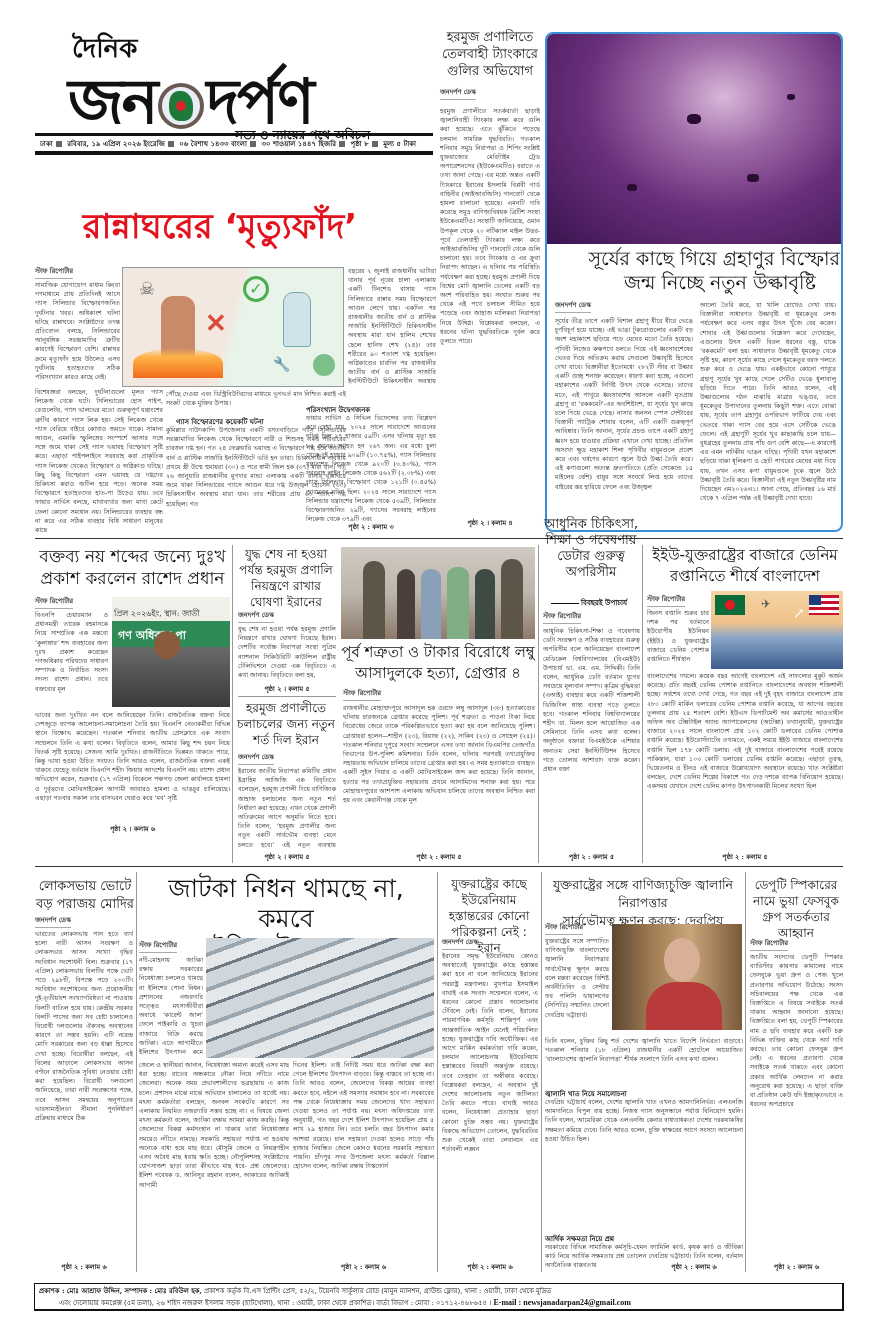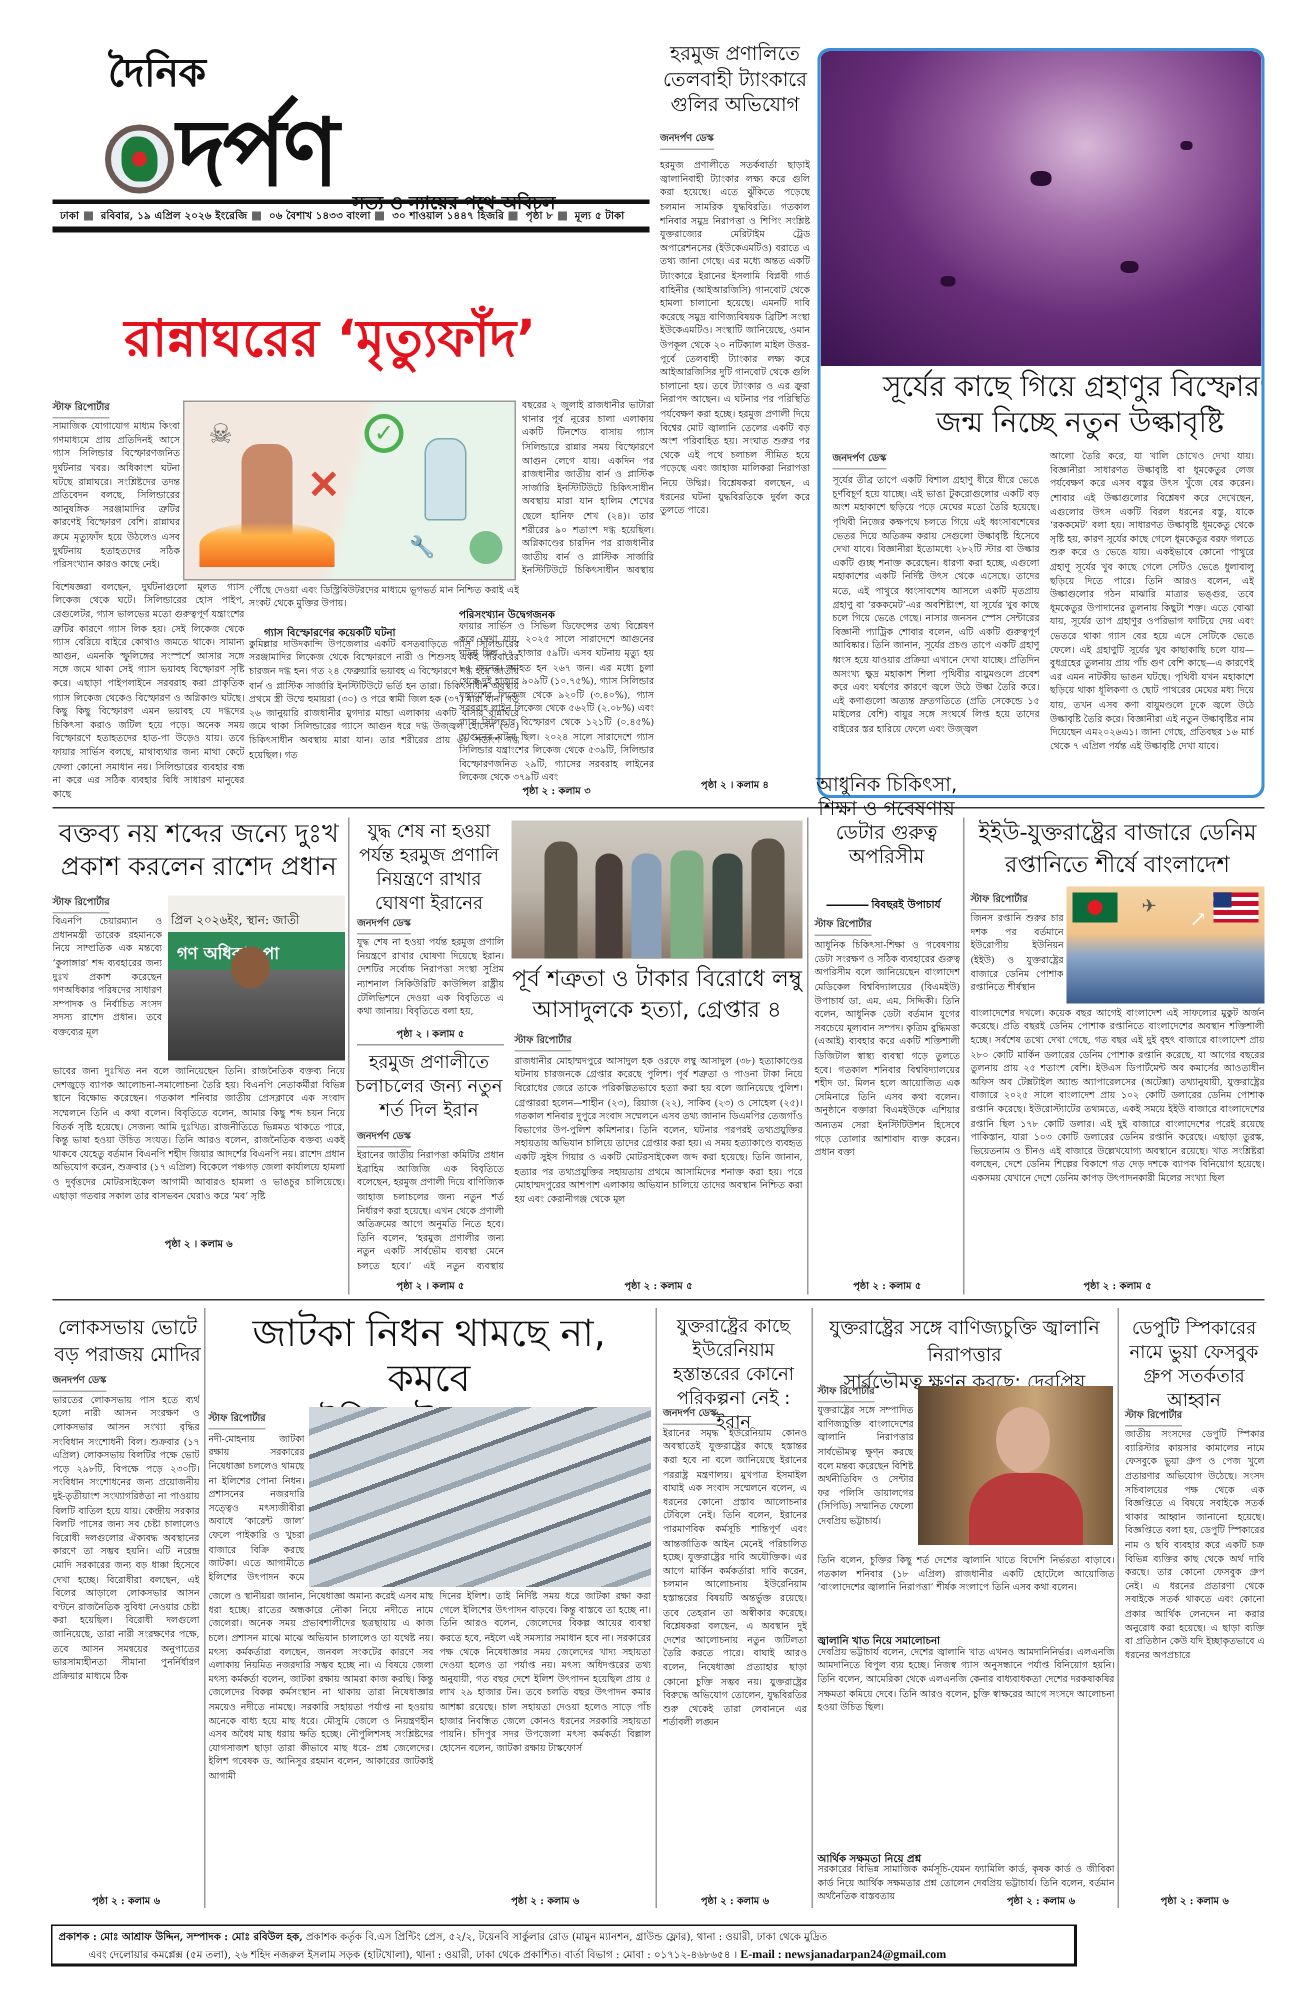--- a/index.html
+++ b/index.html
@@ -24,20 +24,21 @@
   .sq { display:inline-block; width:6px; height:6px; background:#666; margin: 0 3px; vertical-align: middle; }
 
   .img { position: absolute; overflow: hidden; }
 </style>
 </head>
 <body>
 
 <div class="abs" style="left:35px;top:20px;width:400px;height:135px;">
   <div class="abs mast-small" style="left:37px;top:8px;">দৈনিক</div>
   <div class="abs" style="left:33px;top:34px;display:flex;align-items:center;">
+    <span class="mast-big">জন</span>
     <span class="logo-circle" style="margin:0 2px;">
         <span class="logo-map">
           <span class="logo-dot"></span>
         </span>
       </span>
     <span class="mast-big">দর্পণ</span>
   </div>
   <div class="abs tagline" style="left:200px;top:106px;">সত্য ও  ন্যায়ের পথে অবিচল</div>
 </div>
 <div class="abs" style="left:35px;top:133px;width:398px;height:3px;background:#111;"></div>
@@ -223,20 +224,20 @@
 <div class="abs body-text" style="left:545px;top:1242px;width:198px;height:28px;">সরকারের বিভিন্ন সামাজিক কর্মসূচি-যেমন ফ্যামিলি কার্ড, কৃষক কার্ড ও জীবিকা কার্ড নিয়ে আর্থিক সক্ষমতার প্রশ্ন তোলেন দেবপ্রিয় ভট্টাচার্য। তিনি বলেন, বর্তমান অর্থনৈতিক বাস্তবতায়</div>
 <div class="abs jump" style="left:645px;top:1262px;width:98px;">পৃষ্ঠা ২ : কলাম ৬</div>
 
 <div class="vline" style="left:745px;top:872px;height:400px;"></div>
 
 <div class="abs hl" style="left:748px;top:877px;width:96px;font-size:12px;line-height:16px;">ডেপুটি স্পিকারের নামে ভুয়া ফেসবুক গ্রুপ সতর্কতার আহ্বান</div>
 <div class="abs byline" style="left:750px;top:938px;">স্টাফ রিপোর্টার</div>
 <div class="abs body-text" style="left:750px;top:952px;width:93px;height:304px;">জাতীয় সংসদের ডেপুটি স্পিকার ব্যারিস্টার কায়সার কামালের নামে ফেসবুকে ভুয়া গ্রুপ ও পেজ খুলে প্রতারণার অভিযোগ উঠেছে। সংসদ সচিবালয়ের পক্ষ থেকে এক বিজ্ঞপ্তিতে এ বিষয়ে সবাইকে সতর্ক থাকার আহ্বান জানানো হয়েছে। বিজ্ঞপ্তিতে বলা হয়, ডেপুটি স্পিকারের নাম ও ছবি ব্যবহার করে একটি চক্র বিভিন্ন ব্যক্তির কাছ থেকে অর্থ দাবি করছে। তার কোনো ফেসবুক গ্রুপ নেই। এ ধরনের প্রতারণা থেকে সবাইকে সতর্ক থাকতে এবং কোনো প্রকার আর্থিক লেনদেন না করার অনুরোধ করা হয়েছে। এ ছাড়া ব্যক্তি বা প্রতিষ্ঠান কেউ যদি ইচ্ছাকৃতভাবে এ ধরনের অপপ্রচারে</div>
 <div class="abs jump" style="left:750px;top:1262px;width:93px;">পৃষ্ঠা ২ : কলাম ৬</div>
 
-<div class="abs" style="left:34px;top:1283px;width:684px;height:28px;border:1px solid #111;border-right-width:2px;border-bottom-width:2px;padding:2px 4px;font-size:6.8px;line-height:11px;white-space:nowrap;overflow:hidden;">
+<div class="abs" style="left:34px;top:1283px;width:810px;height:28px;border:1px solid #111;border-right-width:2px;border-bottom-width:2px;padding:2px 4px;font-size:6.8px;line-height:11px;white-space:nowrap;overflow:hidden;">
   <div>
     <b>প্রকাশক : মোঃ আশ্রাফ উদ্দিন, সম্পাদক : মোঃ রবিউল হক,</b><span> প্রকাশক কর্তৃক বি.এস প্রিন্টিং প্রেস, ৫২/২, টয়েনবি সার্কুলার রোড (মামুন ম্যানশন, গ্রাউন্ড ফ্লোর), থানা : ওয়ারী, ঢাকা থেকে মুদ্রিত</span>
   </div>
   <div style="padding-left:20px;">
     <span>এবং দেলোয়ার কমপ্লেক্স (৫ম তলা), ২৬ শহিদ নজরুল ইসলাম সড়ক (হাটখোলা), থানা : ওয়ারী, ঢাকা থেকে প্রকাশিত। বার্তা বিভাগ : মোবা : ০১৭১২-৪৬৮৬৫৪ ।</span><b style="font-family:'Liberation Serif',serif;font-size:8px;"> E-mail : newsjanadarpan24@gmail.com</b>
   </div>
 </div>
 
 </body></html>

